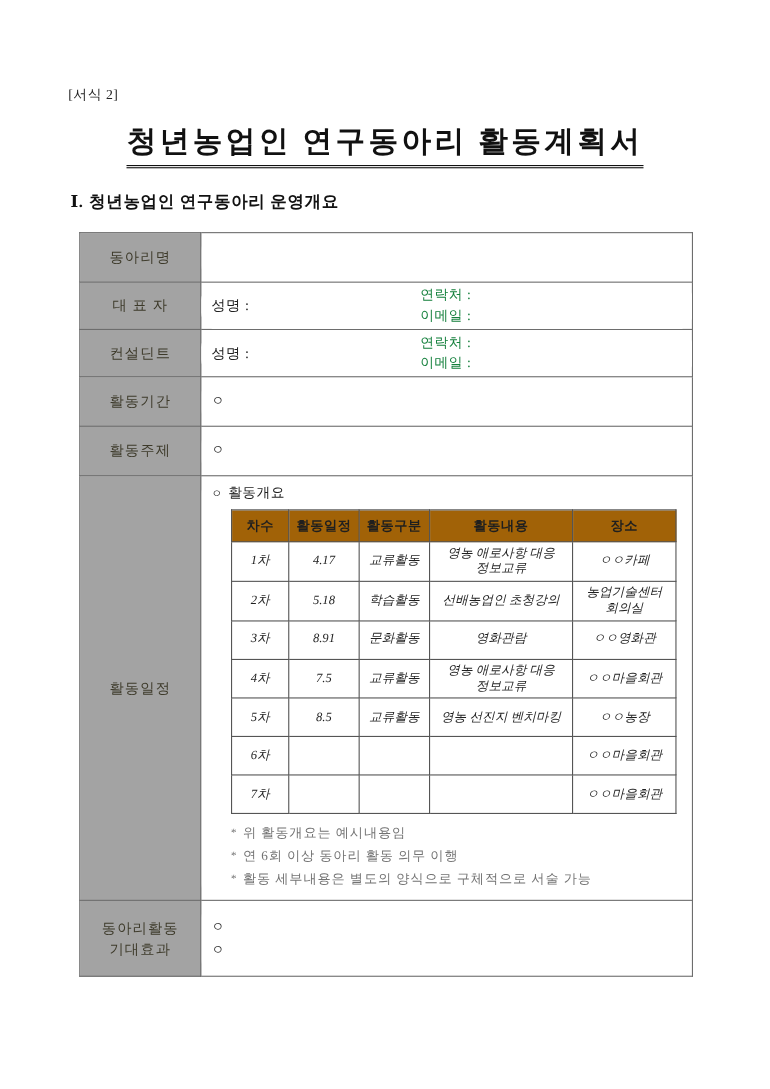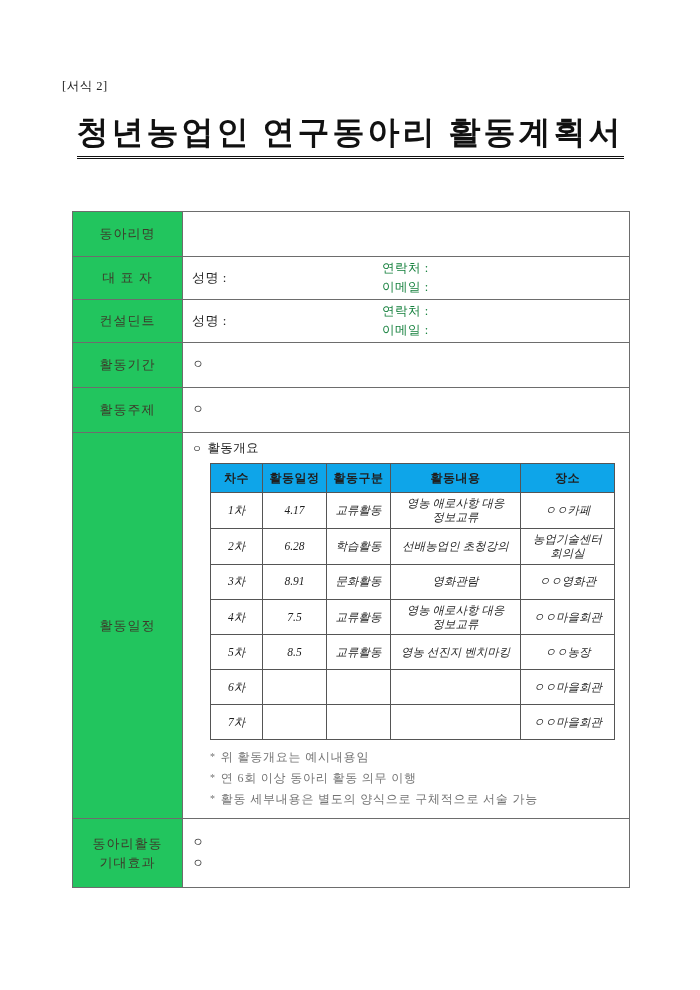--- a/index.html
+++ b/index.html
@@ -36,21 +36,21 @@
   
   .doc-title-wrap {
     position: absolute;
     left: 0;
     top: 112px;
     width: 700px;
     text-align: center;
   }
   .doc-title {
     display: inline-block;
-    font-size: 32px;
+    font-size: 27px;
     font-weight: bold;
     letter-spacing: 3px;
     color: #111;
     padding-bottom: 4px;
     border-bottom: 3px double #111;
     line-height: 1.25;
   }
 
   
   .section-heading {
@@ -76,21 +76,21 @@
     table-layout: fixed;
     font-size: 12.5px;
   }
   .outer-table td {
     border: 1px solid #6d6d6d;
     padding: 0;
     vertical-align: middle;
   }
   .outer-table td.label {
     width: 110px;
-    background: #22c55e;
+    background: #a3a3a3;
     text-align: center;
     color: #3d3a2a;
     font-size: 13px;
     letter-spacing: 1px;
     padding: 6px 2px;
     line-height: 1.5;
   }
   .outer-table td.value {
     background: #ffffff;
     padding: 7px 9px;
@@ -160,21 +160,21 @@
   }
   .inner-table th,
   .inner-table td {
     border: 1px solid #555;
     text-align: center;
     vertical-align: middle;
     padding: 3px 2px;
     color: #1f1f1f;
   }
   .inner-table th {
-    background: #0ea5e9;
+    background: #a16207;
     font-weight: bold;
     font-size: 12px;
     height: 22px;
     letter-spacing: 0.5px;
   }
   .inner-table td {
     background: #ffffff;
     height: 28px;
     font-style: italic;
     font-size: 11.5px;
@@ -218,20 +218,23 @@
 <body>
 
 <div class="page">
 
   <div class="form-tag">[서식 2]</div>
 
   <div class="doc-title-wrap">
     <span class="doc-title">청년농업인 연구동아리 활동계획서</span>
   </div>
 
+  <div class="section-heading">
+    <span class="numeral">Ⅰ.</span><span>청년농업인 연구동아리 운영개요</span>
+  </div>
 
   <table class="outer-table">
     <colgroup>
         <col style="width:110px">
         <col>
       </colgroup>
     <tbody>
 
       <tr class="row-name">
         <td class="label">동아리명</td>
@@ -311,21 +314,21 @@
                 <td>
                   <span>영농 애로사항 대응</span><br>
                   <span>정보교류</span>
                 </td>
                 <td>
                   <span>ㅇㅇ카페</span>
                 </td>
               </tr>
               <tr>
                 <td>2차</td>
-                <td>6.28</td>
+                <td>5.18</td>
                 <td>학습활동</td>
                 <td>선배농업인 초청강의</td>
                 <td>
                   <span>농업기술센터</span><br>
                   <span>회의실</span>
                 </td>
               </tr>
               <tr>
                 <td>3차</td>
                 <td>8.91</td>

